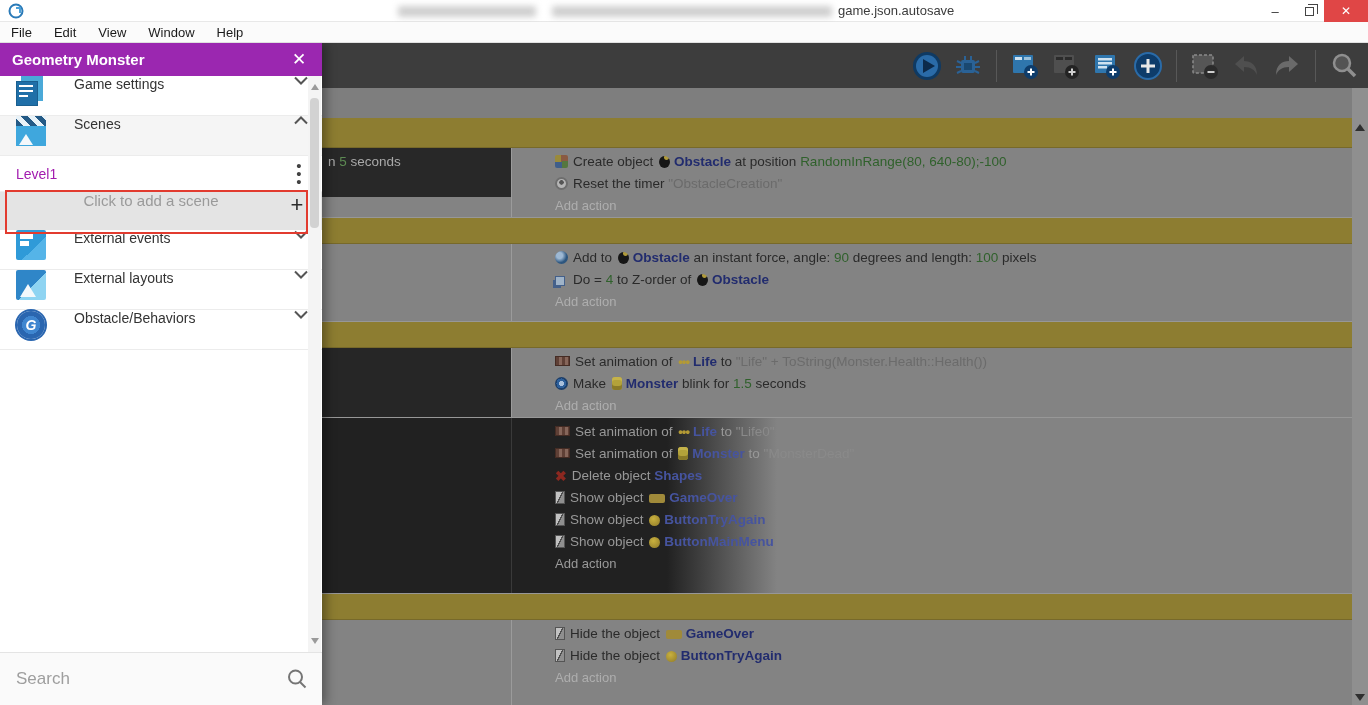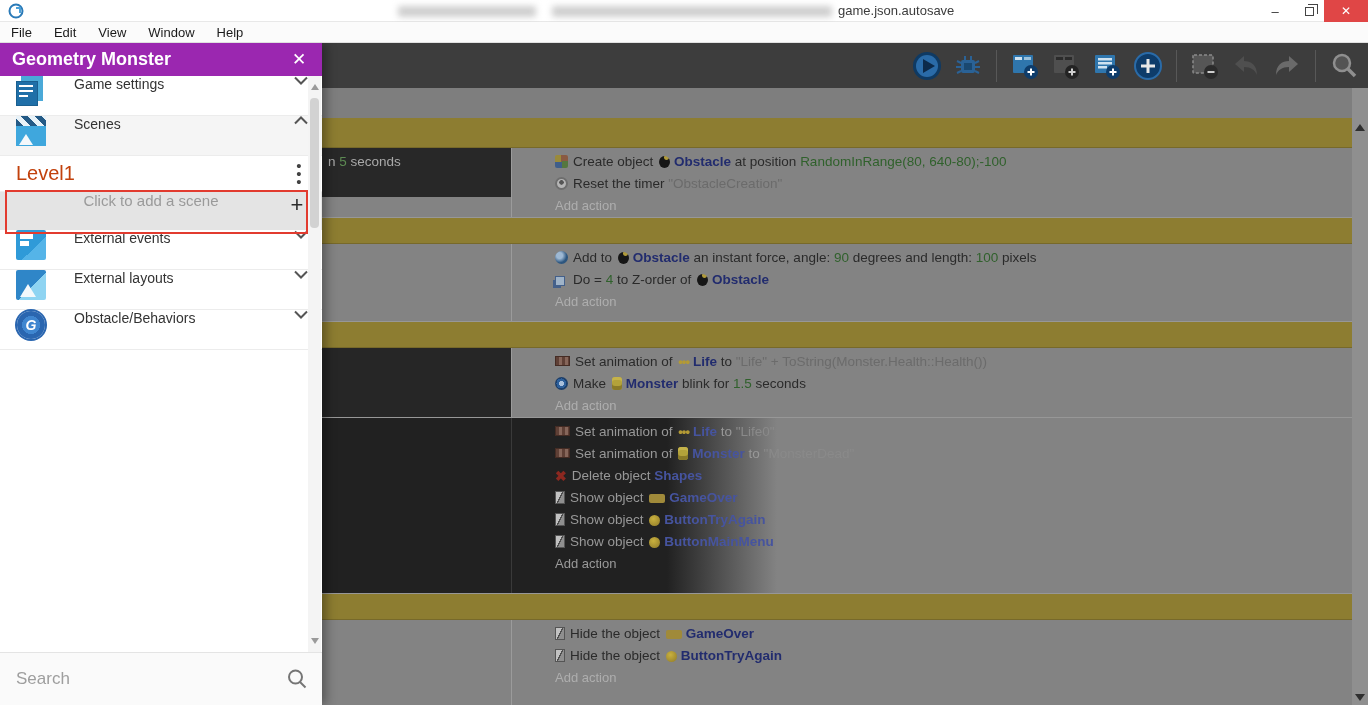--- a/index.html
+++ b/index.html
@@ -75,30 +75,30 @@
 
   
   .main-scroll { position:absolute; right:0; top:88px; width:16px; height:617px; background:#8f8f8f; z-index:4; }
   .msb-arrow-up, .msb-arrow-down { position:absolute; left:3px; width:0; height:0; border-left:5px solid transparent; border-right:5px solid transparent; }
   .msb-arrow-up { top:36px; border-bottom:7px solid #2f2f2f; }
   .msb-arrow-down { bottom:4px; border-top:7px solid #2f2f2f; }
 
   
   .drawer { position:absolute; left:0; top:43px; width:322px; height:662px; background:#ffffff; z-index:20; box-shadow:4px 0 10px rgba(0,0,0,.35); }
   .drawer-header { height:33px; background:#9b27b0; color:#fff; display:flex; align-items:center; padding:0 12px; }
-  .drawer-title { font-size:18px; font-weight:bold; flex:1; }
+  .drawer-title { font-size:15px; font-weight:bold; flex:1; }
   .drawer-close { width:22px; height:22px; color:#fff; font-size:17px; display:flex; align-items:center; justify-content:center; }
   .drawer-list { position:absolute; left:0; top:33px; width:322px; bottom:53px; background:#fff; overflow:hidden; }
   .d-row { display:flex; align-items:flex-start; height:40px; border-bottom:1px solid #ececec; padding:0 14px 0 16px; background:#fff; }
   .d-row.scenes { background:#f5f5f5; }
   .d-icon { width:30px; height:30px; margin-right:28px; position:relative; flex:0 0 30px; }
   .d-label { flex:1; font-size:14px; color:#333; }
   .chev { width:14px; height:9px; }
   .d-sub { display:flex; align-items:center; height:36px; padding:0 14px 0 16px; border-bottom:1px solid #f0f0f0; }
-  .d-sub-label { flex:1; font-size:20px; color:#c2410c; }
+  .d-sub-label { flex:1; font-size:14px; color:#a21caf; }
   .kebab { width:18px; text-align:center; color:#424242; font-size:15px; letter-spacing:0; line-height:8px; }
   .d-add { display:flex; align-items:flex-start; height:38px; background:#e4e4e4; padding:0 14px 0 16px; }
   .d-add-label { flex:1; text-align:center; font-size:15px; color:#9a9a9a; }
   .d-plus { font-size:22px; color:#2b2b2b; font-weight:300; width:22px; text-align:center; }
   .annotation { position:absolute; left:5px; top:147px; width:303px; height:44px; border:2px solid #e23b2f; z-index:30; pointer-events:none; }
 
   
   .ic-gs-back { position:absolute; left:5px; top:0; width:22px; height:25px; background:#4aa9d8; }
   .ic-gs-front { position:absolute; left:0; top:5px; width:22px; height:25px; background:#1f6fa8; box-shadow:inset 0 0 0 1px #1a5f90; }
   .ic-gs-front i { position:absolute; left:3px; height:2px; background:#fff; }

